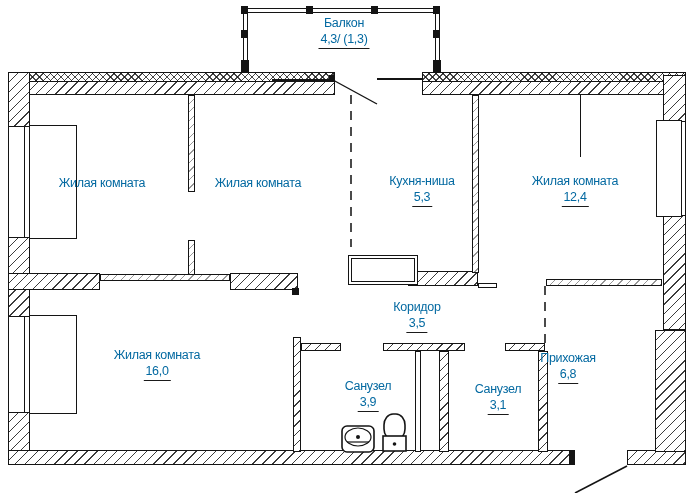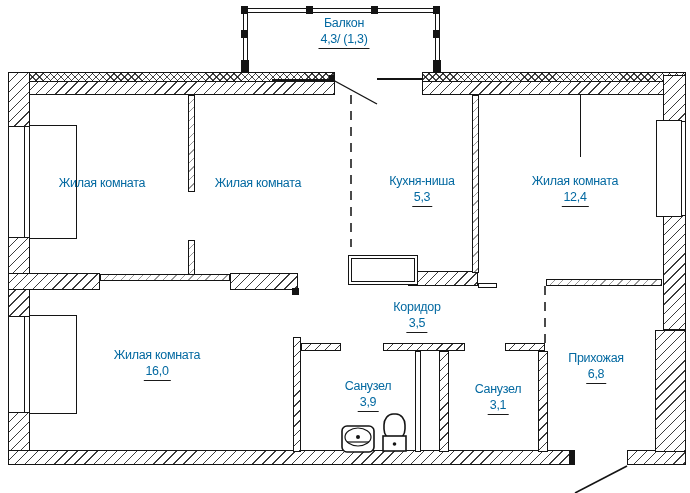--- a/index.html
+++ b/index.html
@@ -146,21 +146,21 @@
   <div class="room-label" style="left:368px;top:379px;">
     <div>Санузел</div>
     <div><span class="rarea">3,9</span></div>
   </div>
 
   <div class="room-label" style="left:498px;top:382px;">
     <div>Санузел</div>
     <div><span class="rarea">3,1</span></div>
   </div>
 
-  <div class="room-label" style="left:596px;top:351px;">
+  <div class="room-label" style="left:568px;top:351px;">
     <div>Прихожая</div>
     <div><span class="rarea">6,8</span></div>
   </div>
 
   <svg width="690" height="493" viewBox="0 0 690 493">
 
     <line x1="272" y1="80" x2="332" y2="80" stroke="#141414" stroke-width="2"></line>
     <rect x="329" y="75" width="6" height="7" fill="#141414"></rect>
     <line x1="333" y1="80" x2="377" y2="104" stroke="#141414" stroke-width="1.4"></line>
     <line x1="377" y1="79" x2="422" y2="79" stroke="#141414" stroke-width="2"></line>

